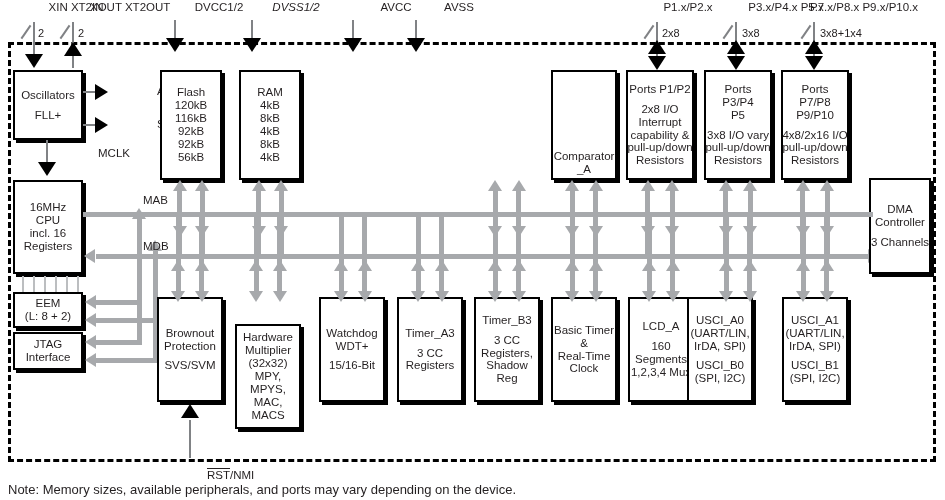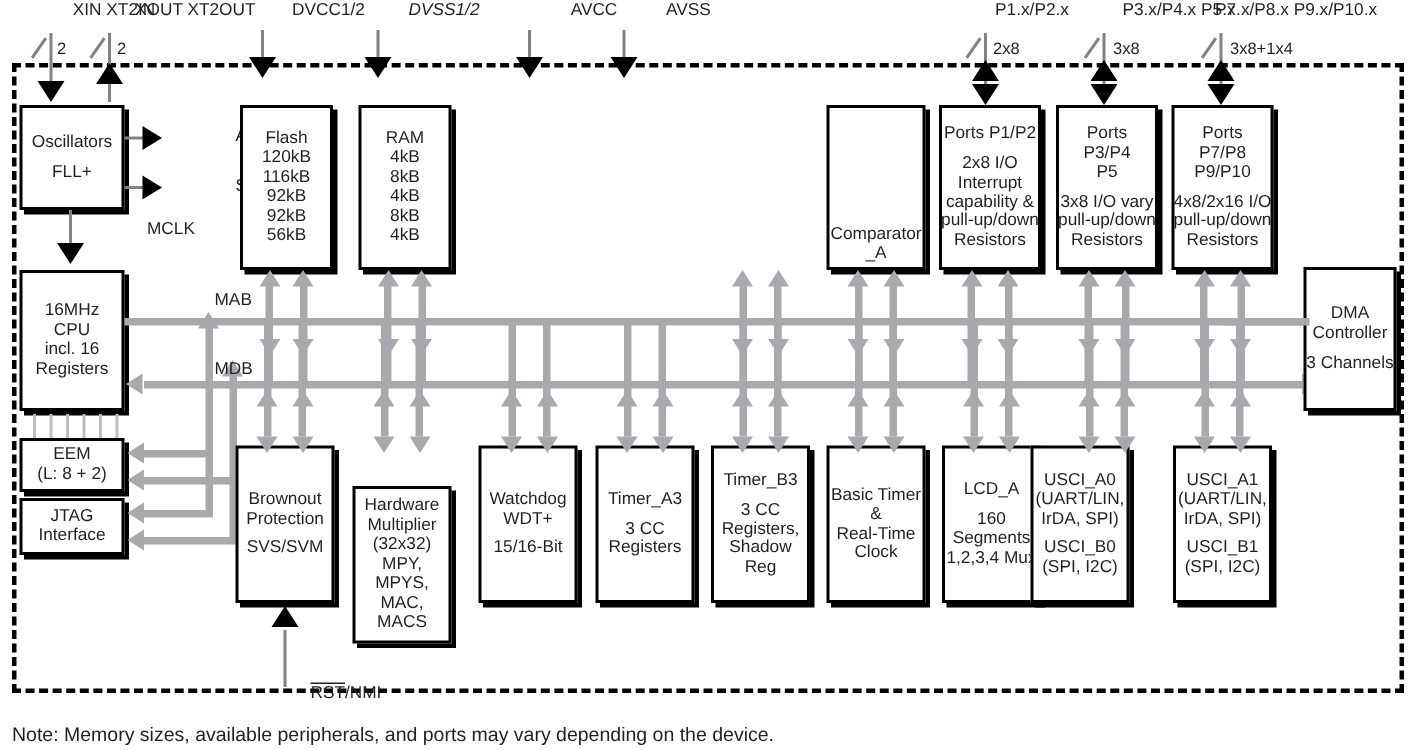--- a/index.html
+++ b/index.html
@@ -319,21 +319,21 @@
     <span class="ln">USCI_A1</span>
     <span class="ln">(UART/LIN,</span>
     <span class="ln">IrDA, SPI)</span>
     <span class="gap"></span>
     <span class="ln">USCI_B1</span>
     <span class="ln">(SPI, I2C)</span>
   </div>
 
   <div class="pinline" style="left:189px;top:420px;height:38px;width:1.5px;"></div>
   <div class="tri-u" style="left:181px;top:404px;"></div>
-  <div class="plabel" style="left:163px;top:455px;">
+  <div class="plabel" style="left:163px;top:468px;">
     <span class="ovl">RST</span><span>/NMI</span>
   </div>
 
   <div class="note" style="left:8px;top:482px;">Note: Memory sizes, available peripherals, and ports may vary depending on the device.</div>
 
 <div class="bus-v" style="left: 177.34px; top: 186px; height: 68px;"></div>
     <div class="gt-u" style="left: 172.84px; top: 180px;"></div>
     <div class="gt-d" style="left: 172.84px; top: 226px;"></div>
     <div class="bus-v" style="left: 199.66px; top: 186px; height: 68px;"></div>
     <div class="gt-u" style="left: 195.16px; top: 180px;"></div>

